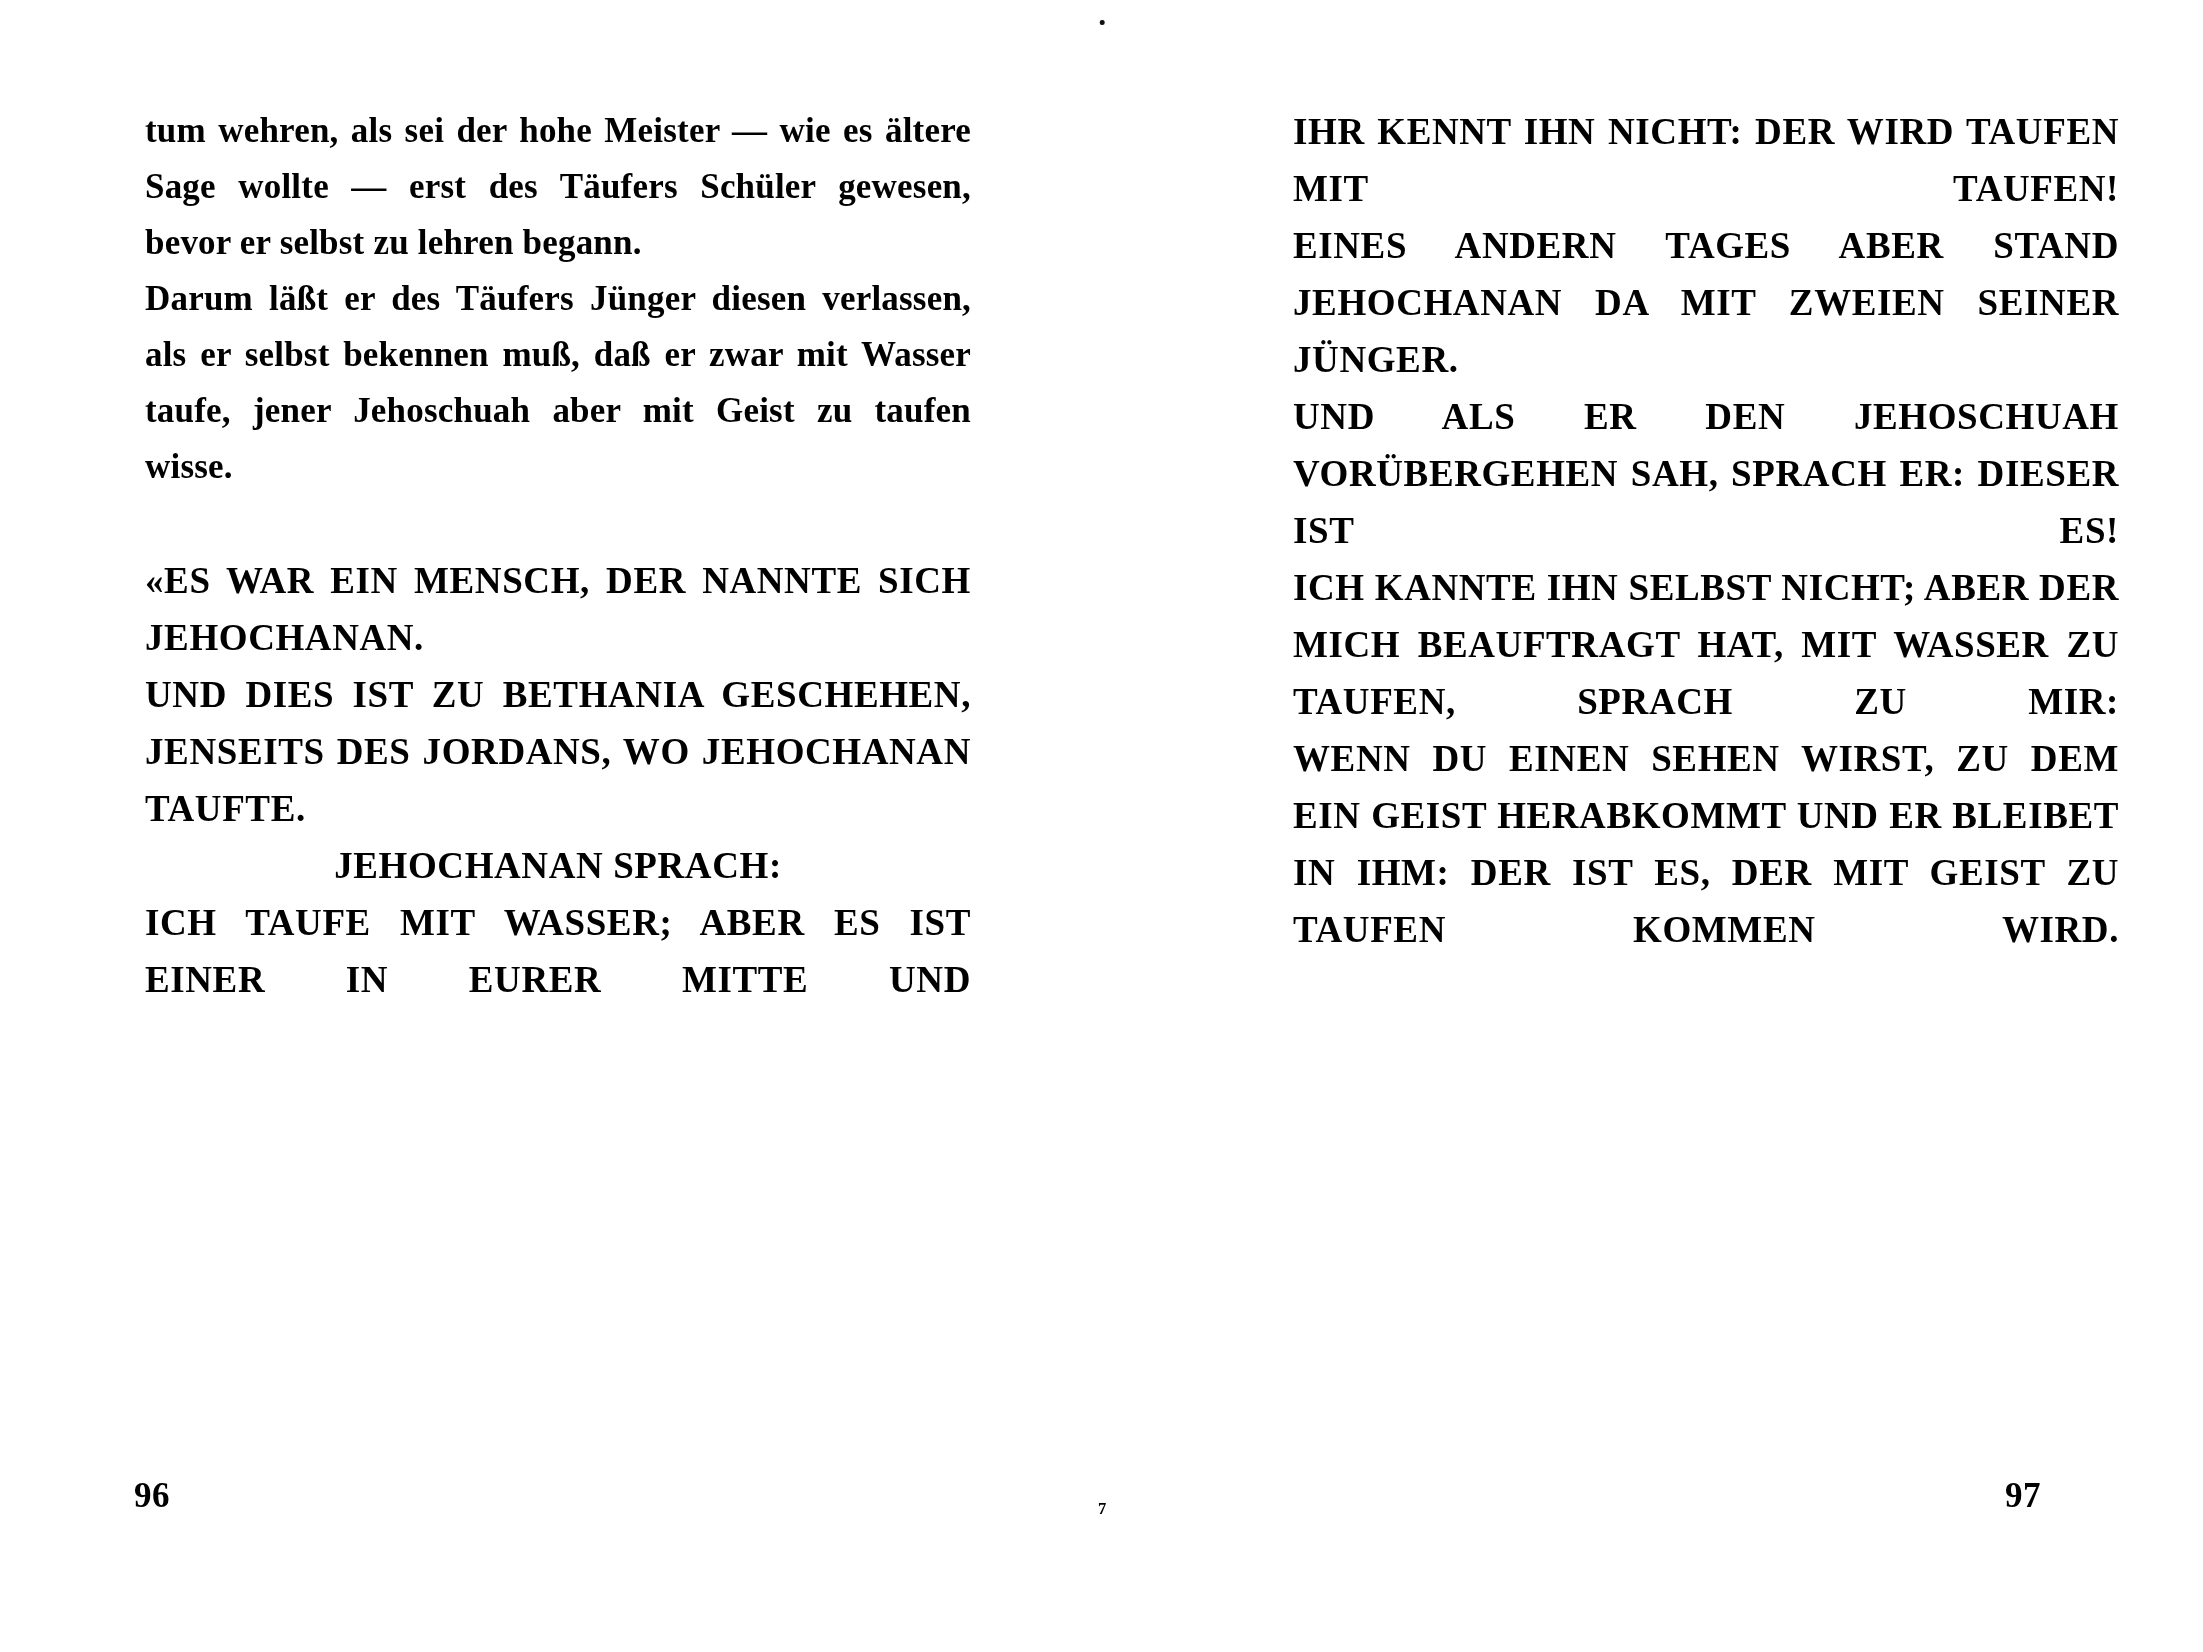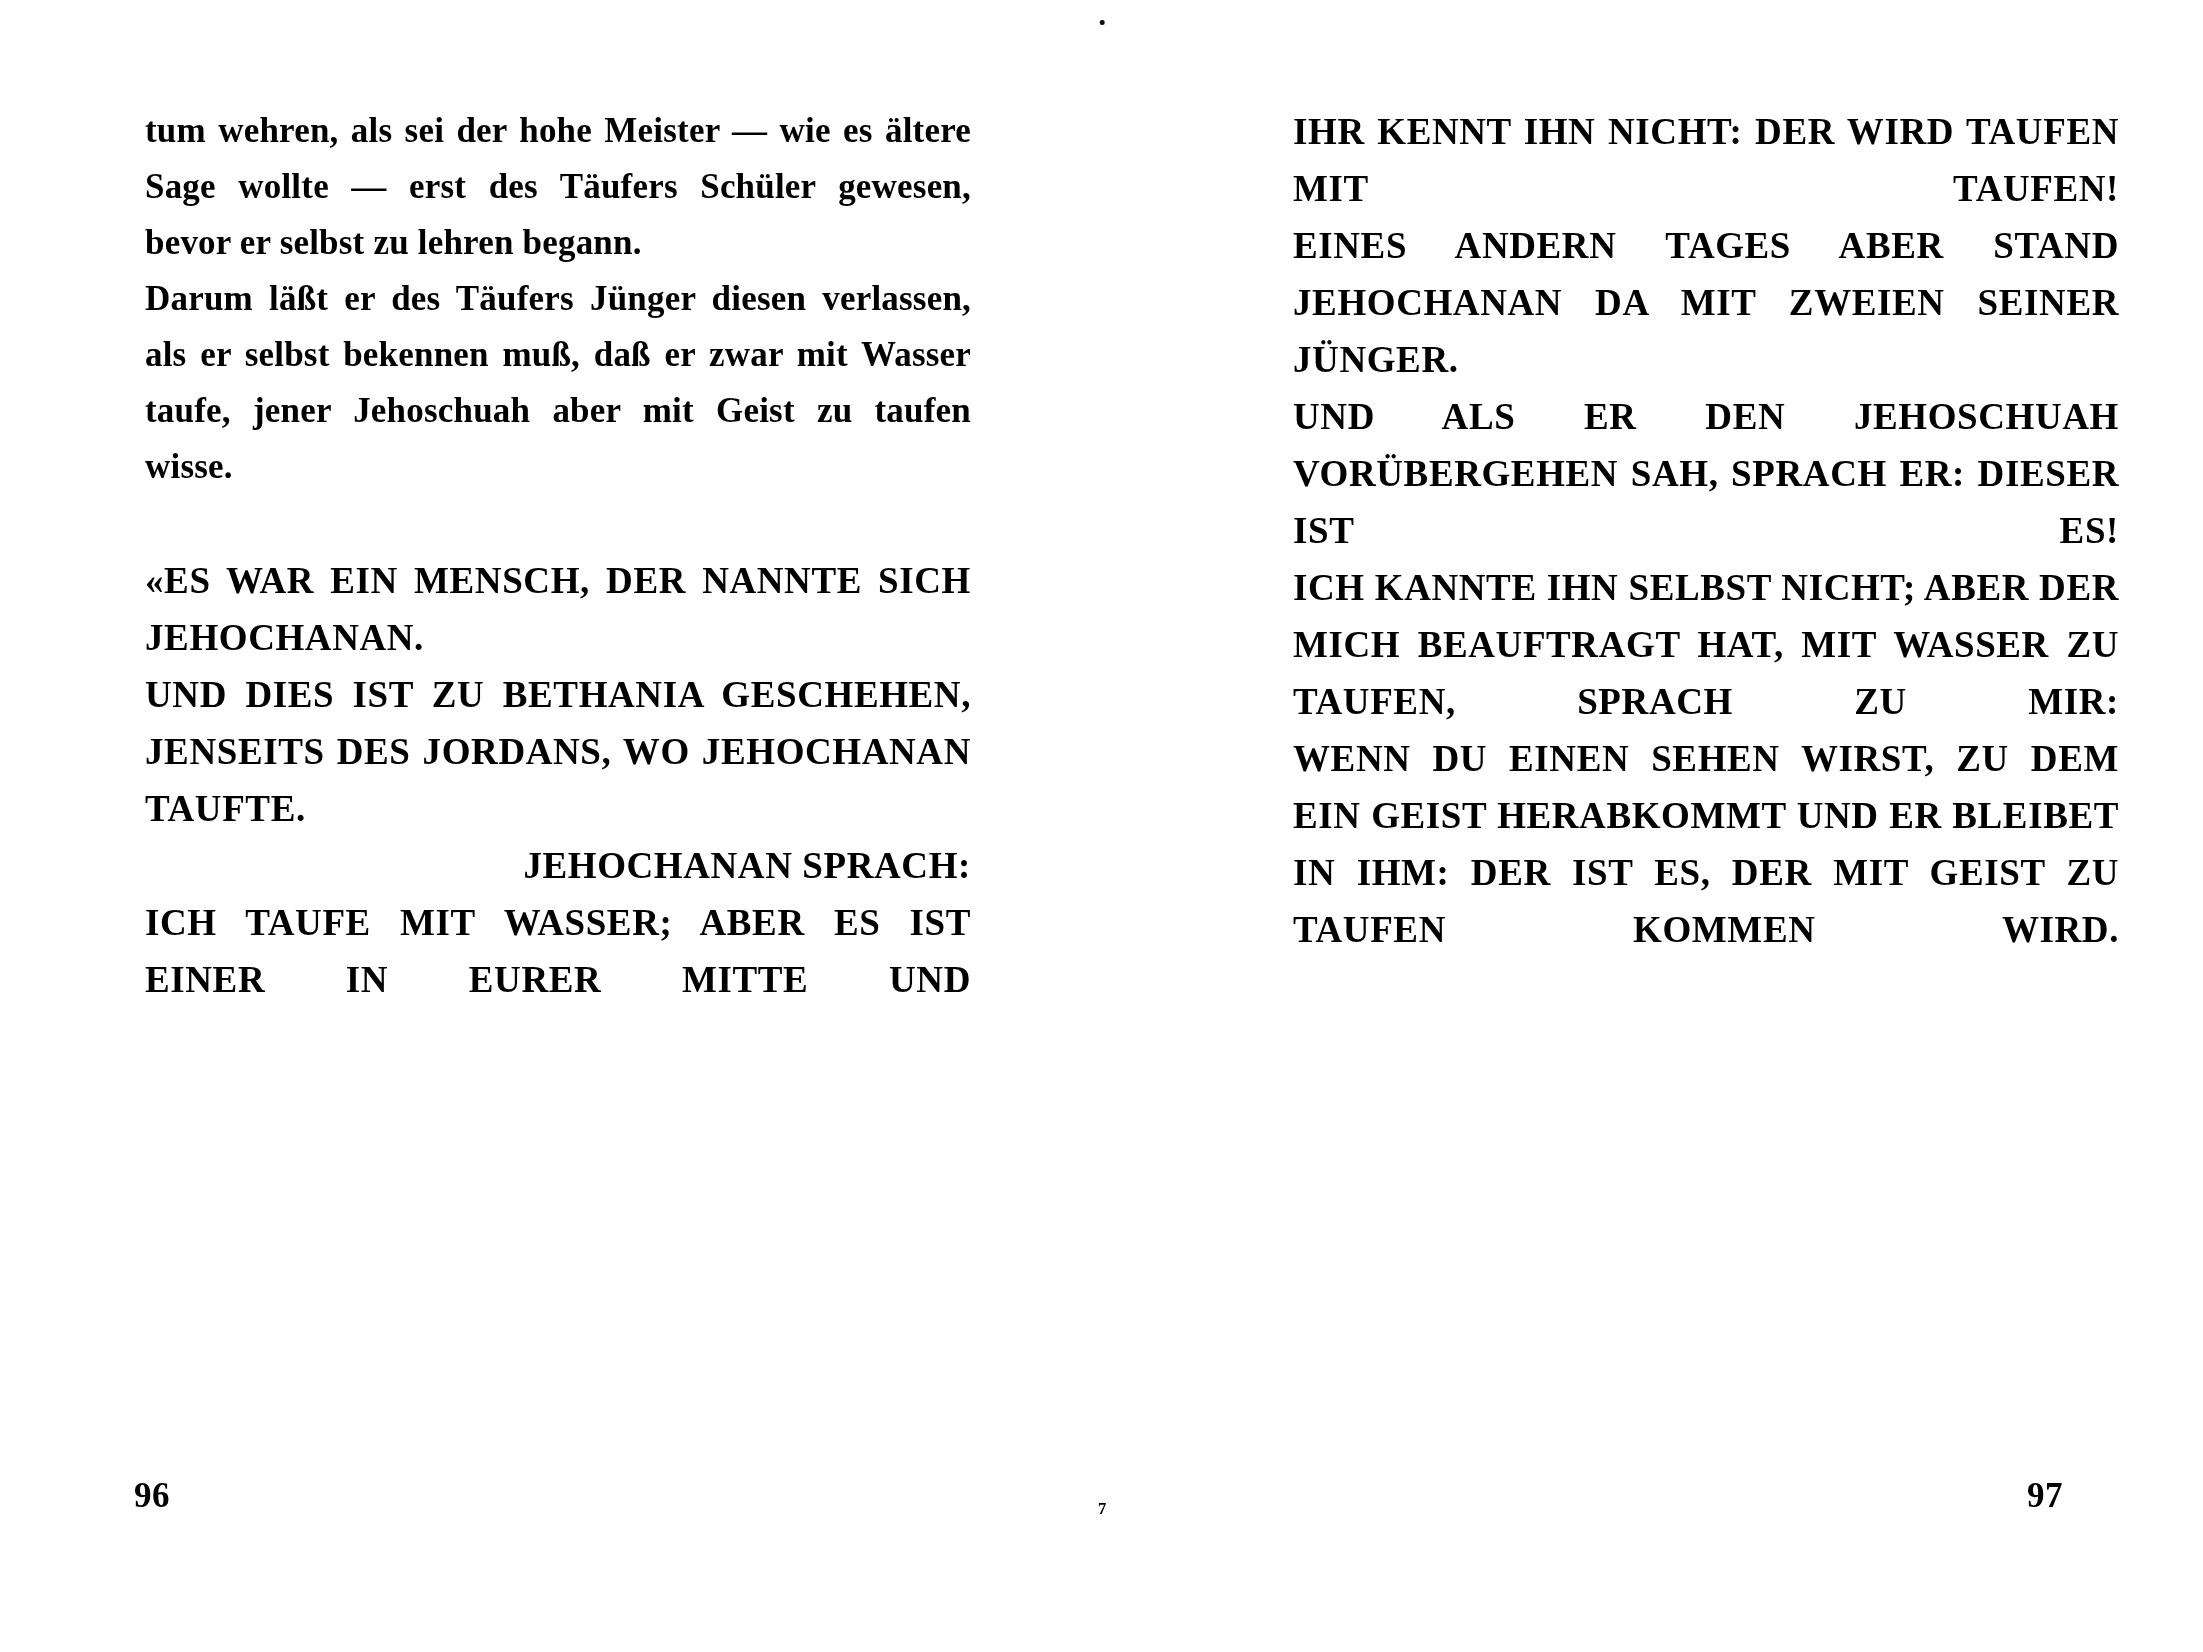--- a/index.html
+++ b/index.html
@@ -69,32 +69,32 @@
     font-size: 37px;
     line-height: 57px;
     text-align: justify;
     text-justify: inter-word;
     letter-spacing: 0.6px;
   }
   p.caps-par.last-line-justify {
     text-align-last: justify;
   }
   p.caps-par.no-justify {
-    text-align: right;
+    text-align: center;
   }
 
   .folio {
     position: absolute;
     bottom: 140px;
     font-size: 35px;
     line-height: 1;
     letter-spacing: 0.5px;
   }
   .folio-left  { left: 134px; }
-  .folio-right { right: 141px; }
+  .folio-right { right: 163px; }
 
   .signature {
     position: absolute;
     bottom: 136px;
     left: 50%;
     transform: translateX(-50%);
     font-size: 16.5px;
     line-height: 1;
   }
 

